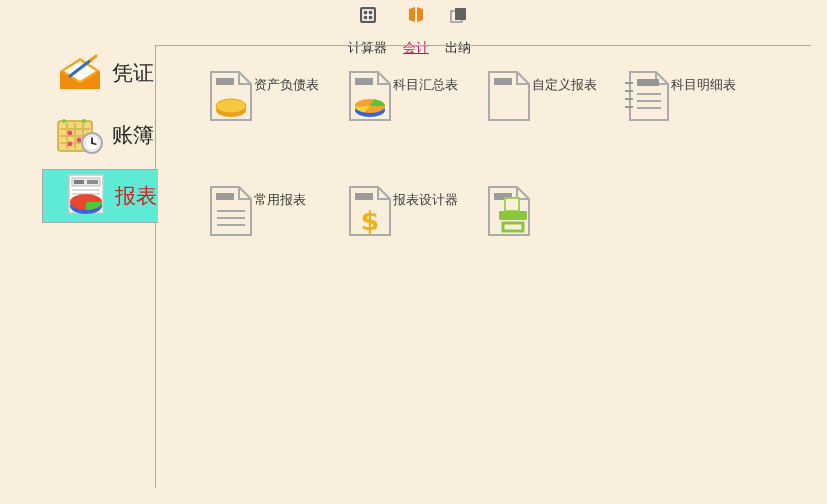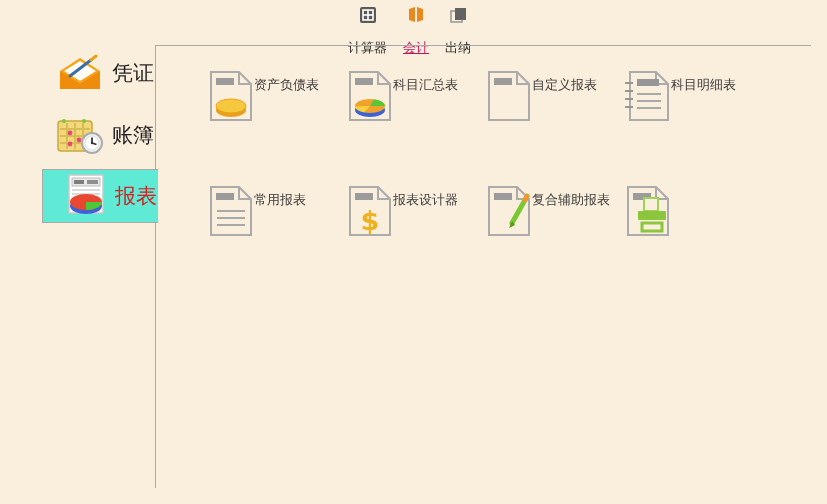--- a/index.html
+++ b/index.html
@@ -217,33 +217,20 @@
           <path d="M3,2 H31 L43,14 V50 H3 Z" fill="none" stroke="#ABABAB" stroke-width="2"></path>
           <path d="M31,2 V14 H43" fill="none" stroke="#ABABAB" stroke-width="2"></path>
           <rect x="8" y="8" width="18" height="7" fill="#9B9B9B"></rect>
           <text x="23" y="45" text-anchor="middle" font-family="DejaVu Sans, sans-serif" font-size="27" font-weight="bold" fill="#EFB11D">$</text>
         </svg>
       </span>
       <span class="g-label">报表设计器</span>
     </div>
 
 
-    <div class="cell">
-      <span class="g-icon">
-        <svg width="46" height="52" viewBox="0 0 46 52">
-          <path d="M3,2 H31 L43,14 V50 H3 Z" fill="none" stroke="#ABABAB" stroke-width="2"></path>
-          <path d="M31,2 V14 H43" fill="none" stroke="#ABABAB" stroke-width="2"></path>
-          <rect x="8" y="8" width="18" height="7" fill="#9B9B9B"></rect>
-          <line x1="26" y1="38" x2="39" y2="15" stroke="#7CC832" stroke-width="5" stroke-linecap="round"></line>
-          <line x1="39" y1="15" x2="41" y2="11" stroke="#F0962E" stroke-width="5" stroke-linecap="round"></line>
-          <path d="M23,43 L26,36 L29,40 Z" fill="#57991F"></path>
-        </svg>
-      </span>
-      <span class="g-label">复合辅助报表</span>
-    </div>
 
 
     <div class="cell">
       <span class="g-icon">
         <svg width="46" height="52" viewBox="0 0 46 52">
           <path d="M3,2 H31 L43,14 V50 H3 Z" fill="none" stroke="#ABABAB" stroke-width="2"></path>
           <path d="M31,2 V14 H43" fill="none" stroke="#ABABAB" stroke-width="2"></path>
           <rect x="8" y="8" width="18" height="7" fill="#9B9B9B"></rect>
           <rect x="19" y="13" width="14" height="13" fill="#FAEEDC" stroke="#9ED455" stroke-width="2"></rect>
           <rect x="13" y="26" width="28" height="9" rx="1" fill="#8CC63E"></rect>

